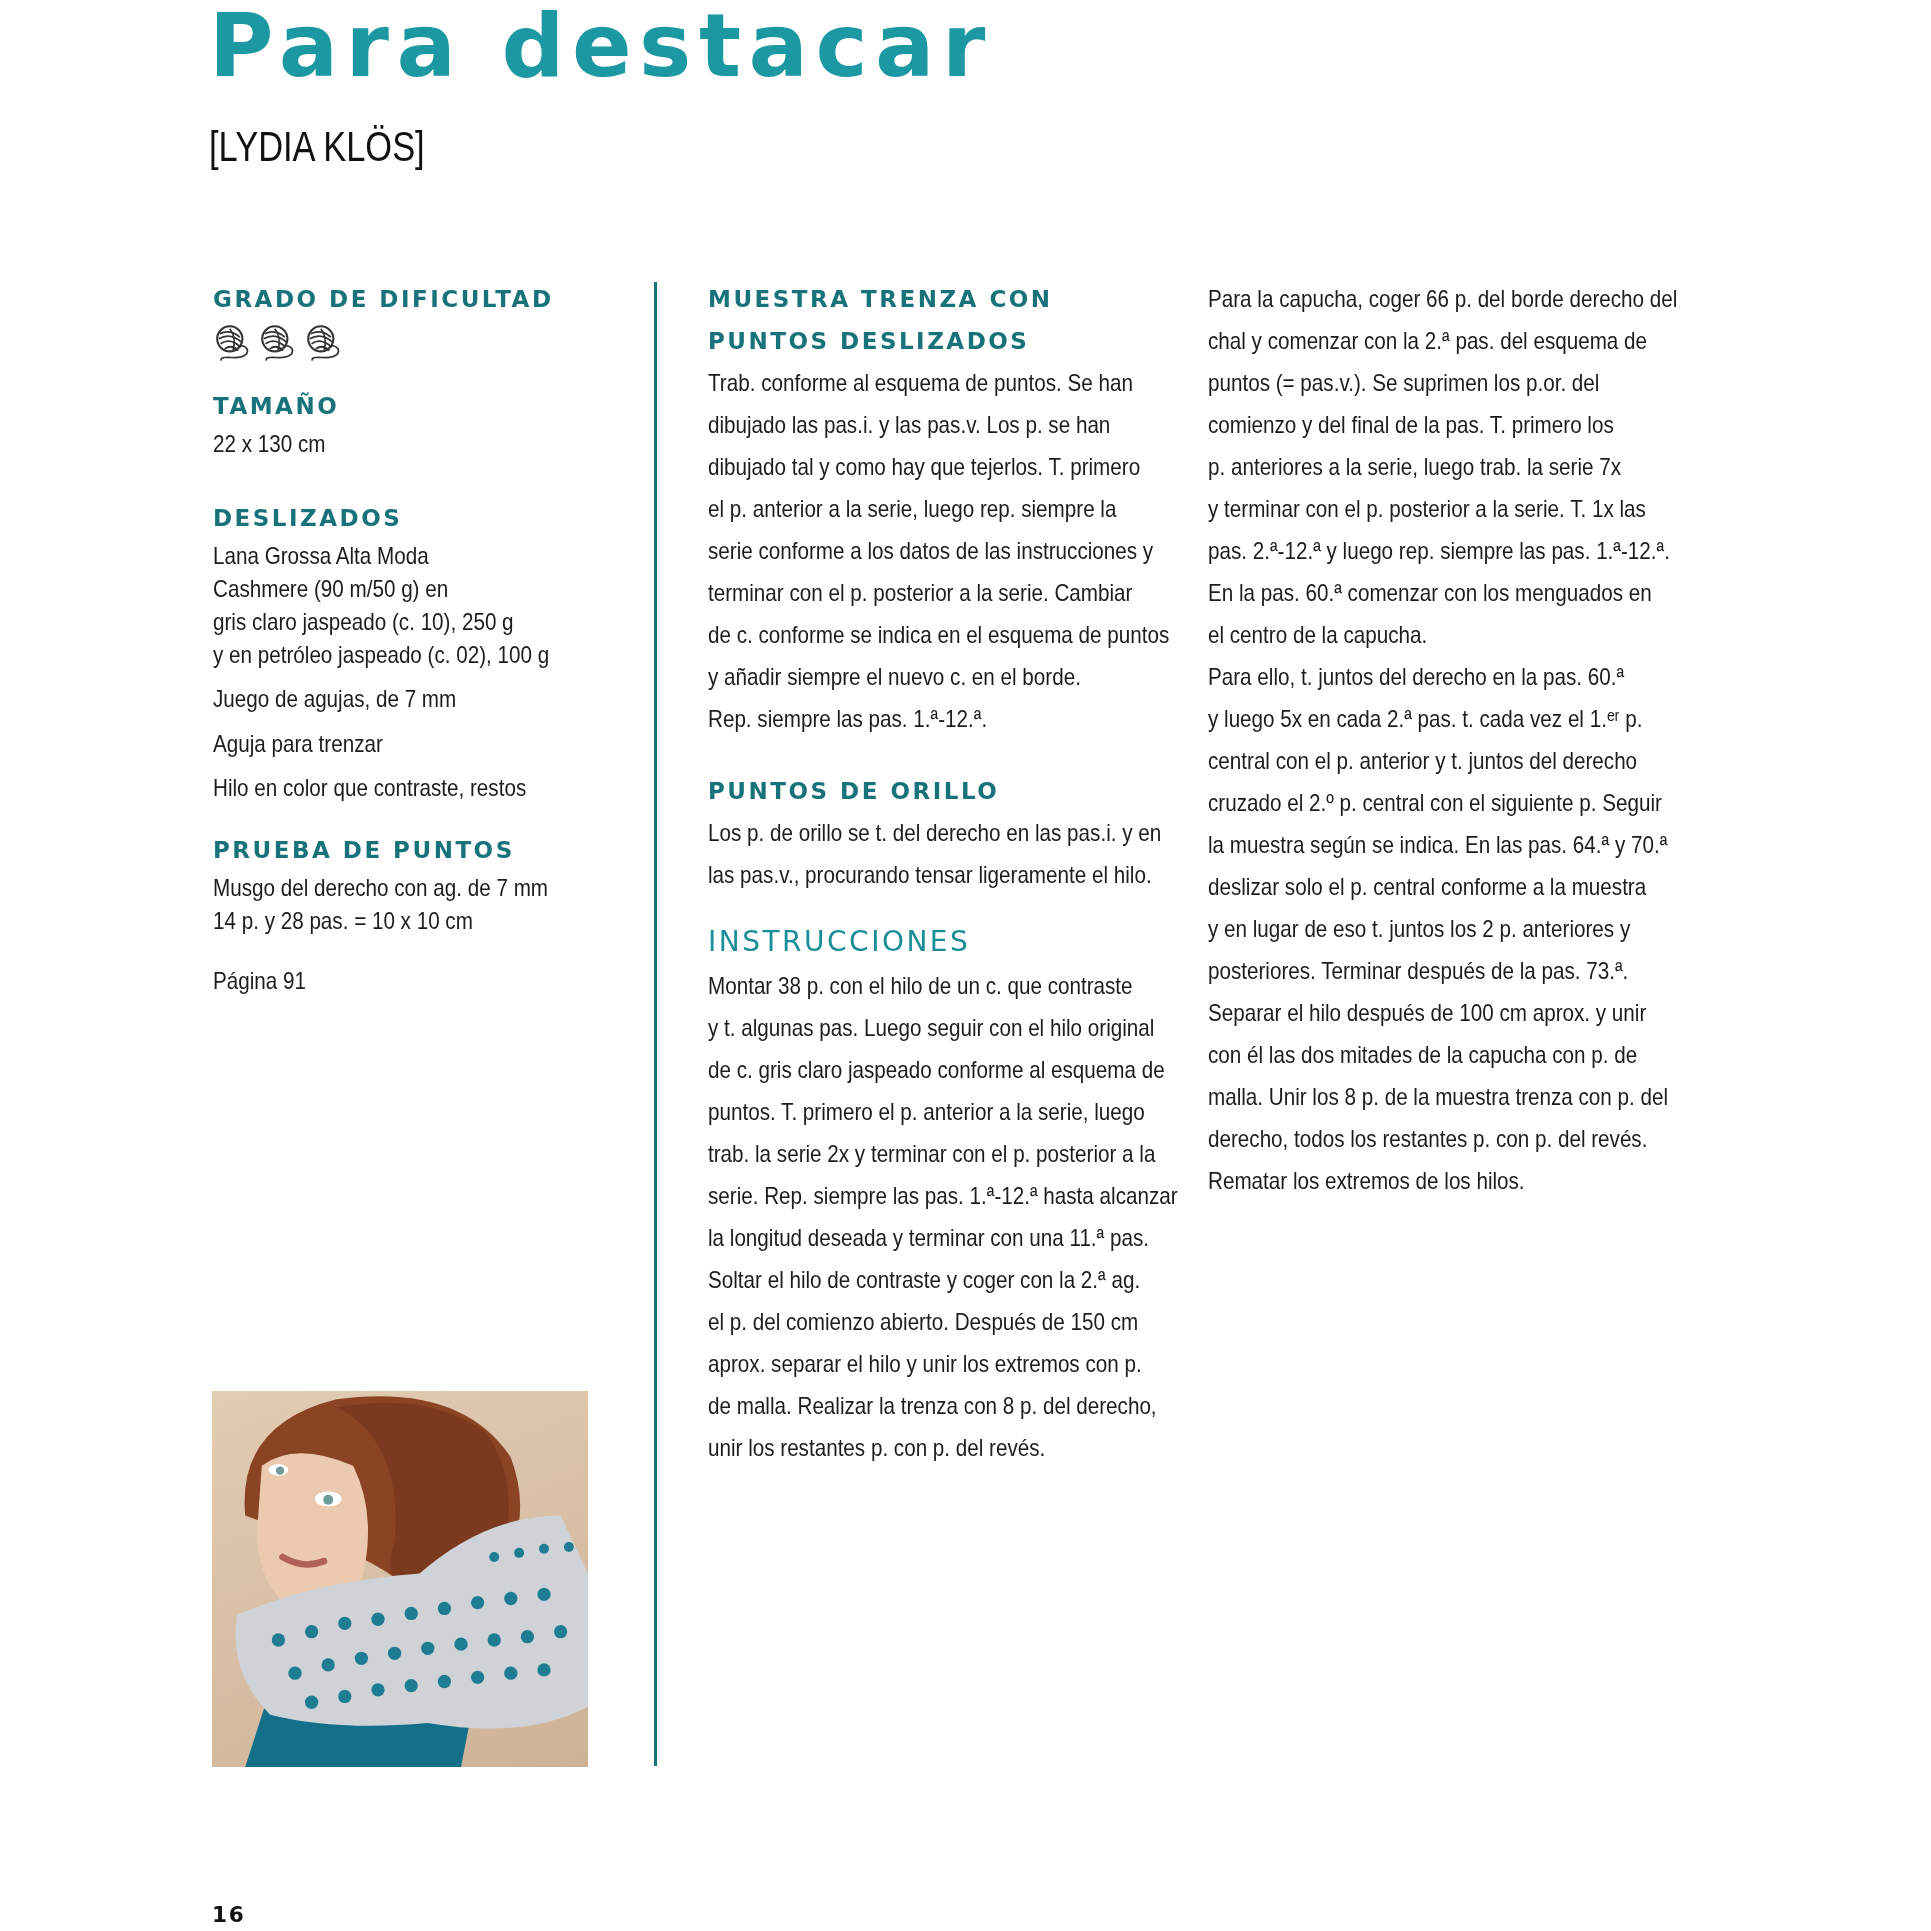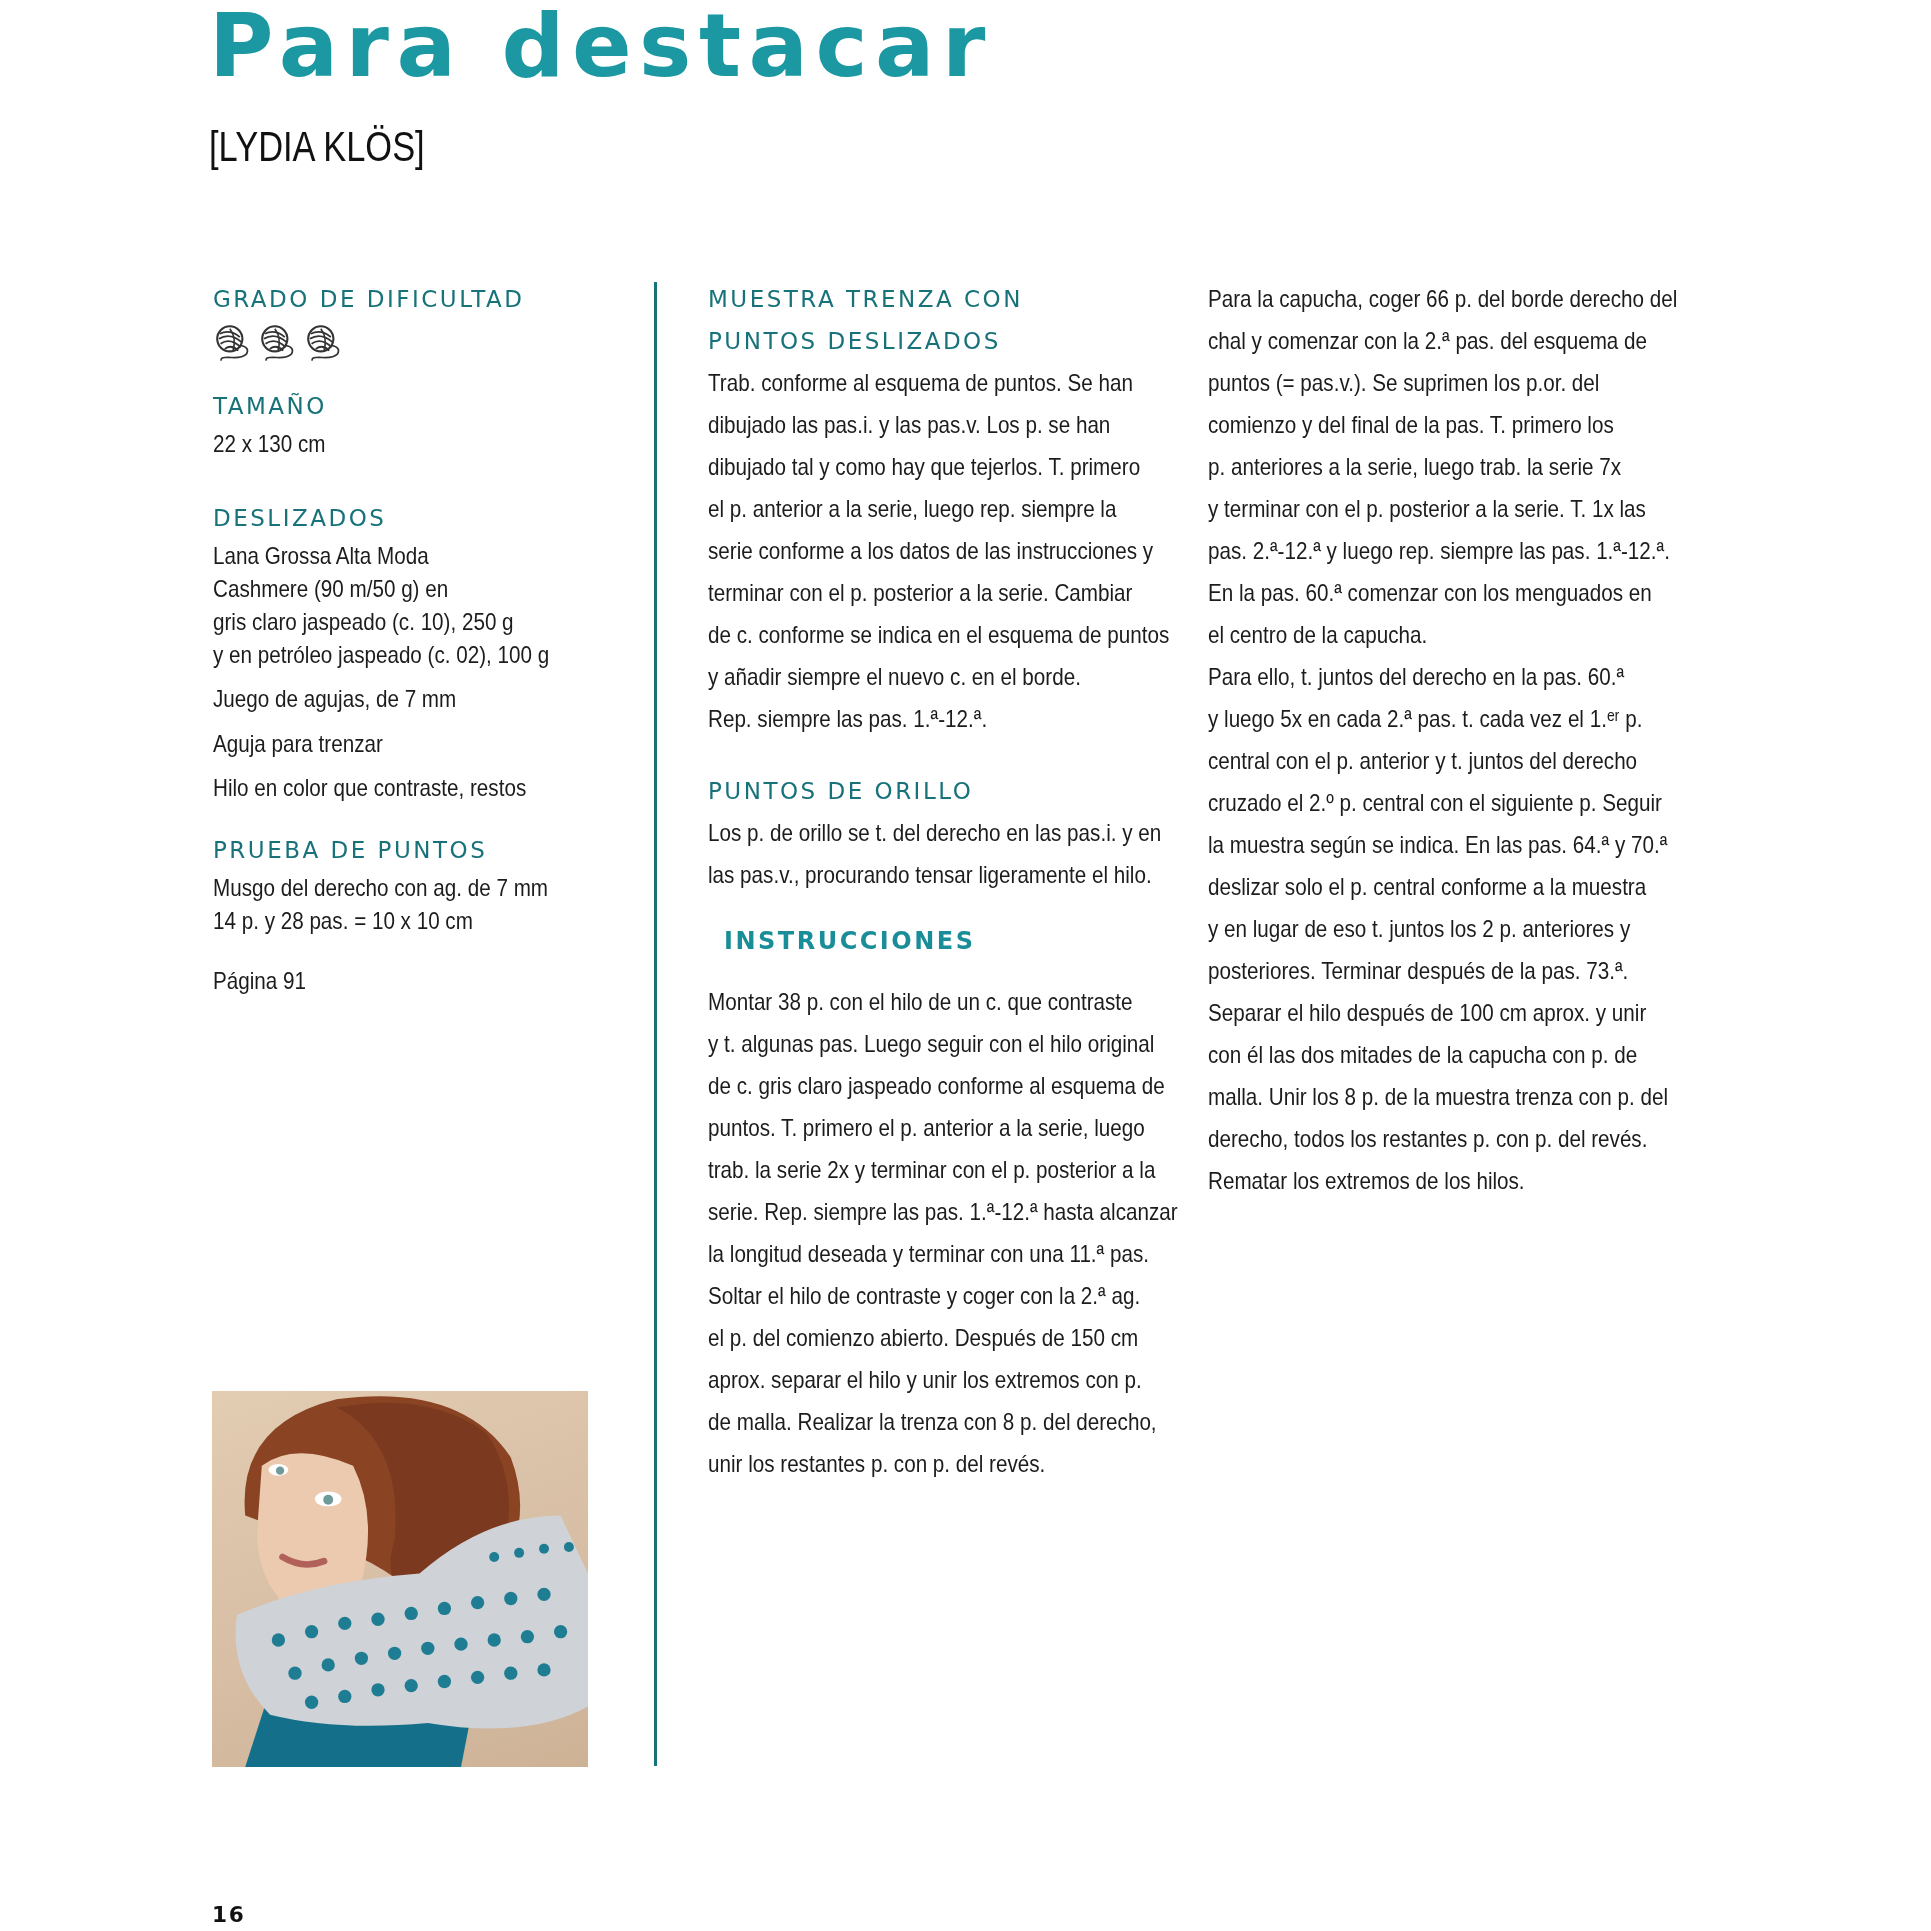--- a/index.html
+++ b/index.html
@@ -23,27 +23,27 @@
     transform: scaleX(0.82); transform-origin: left center;
   }
 
   .col { position: absolute; top: 278px; }
   .col1 { left: 213px; width: 399px; }
   .col2 { left: 708px; width: 498px; }
   .col3 { left: 1208px; width: 515px; }
 
   .h-sec {
     font-family: "DejaVu Sans", sans-serif;
-    color: #17727a; font-weight: normal; font-size: 23px;
+    color: #17727a; font-weight: bold; font-size: 23px;
     letter-spacing: 2.5px; line-height: 42px; margin: 0;
   }
   .h-big {
     font-family: "DejaVu Sans", sans-serif;
-    color: #1a8e98; font-weight: bold; font-size: 24px;
-    letter-spacing: 2.5px; line-height: 47px; margin: 16px;
+    color: #1a8e98; font-weight: normal; font-size: 28px;
+    letter-spacing: 2.5px; line-height: 47px; margin: 0;
   }
   .txt {
     font-family: "Liberation Sans", sans-serif;
     font-size: 24px; line-height: 42px; margin: 0;
     transform: scaleX(0.86); transform-origin: left center;
     white-space: nowrap;
   }
   .c1txt { font-size: 24px; line-height: 33px; }
   .c1txt.gap { margin-top: 11.6px; }
   .sec1 { margin-bottom: 18.3px; }

